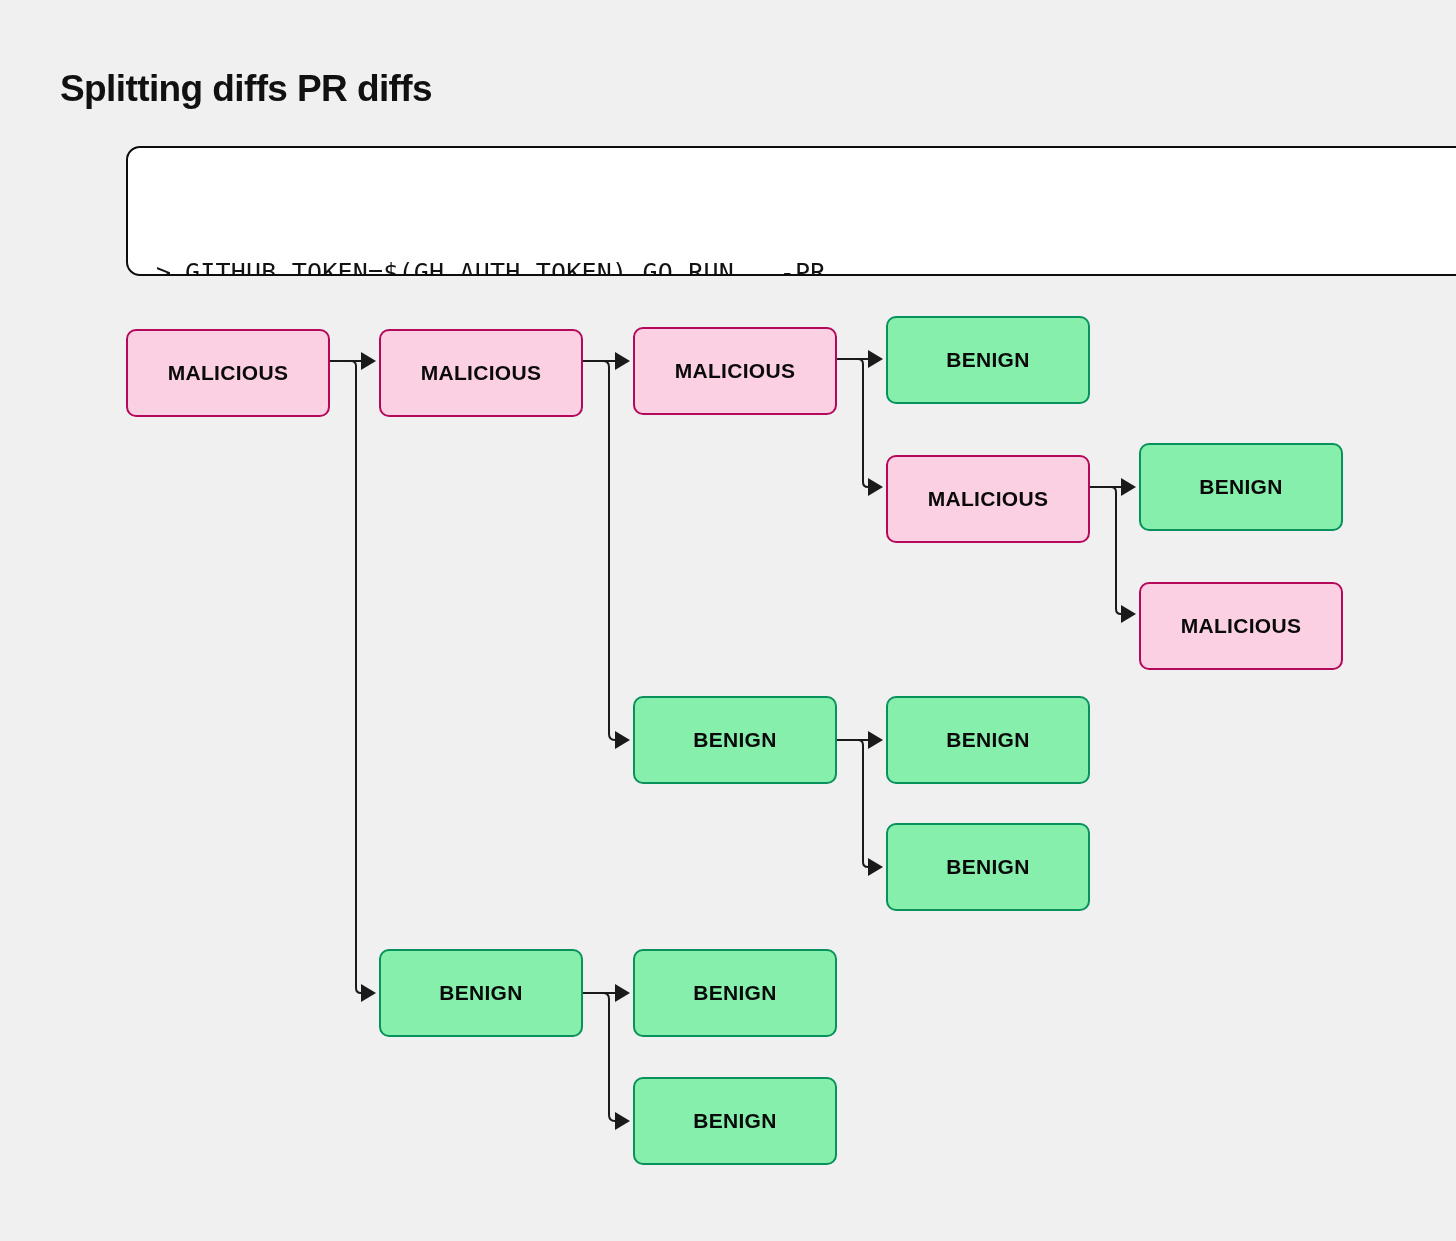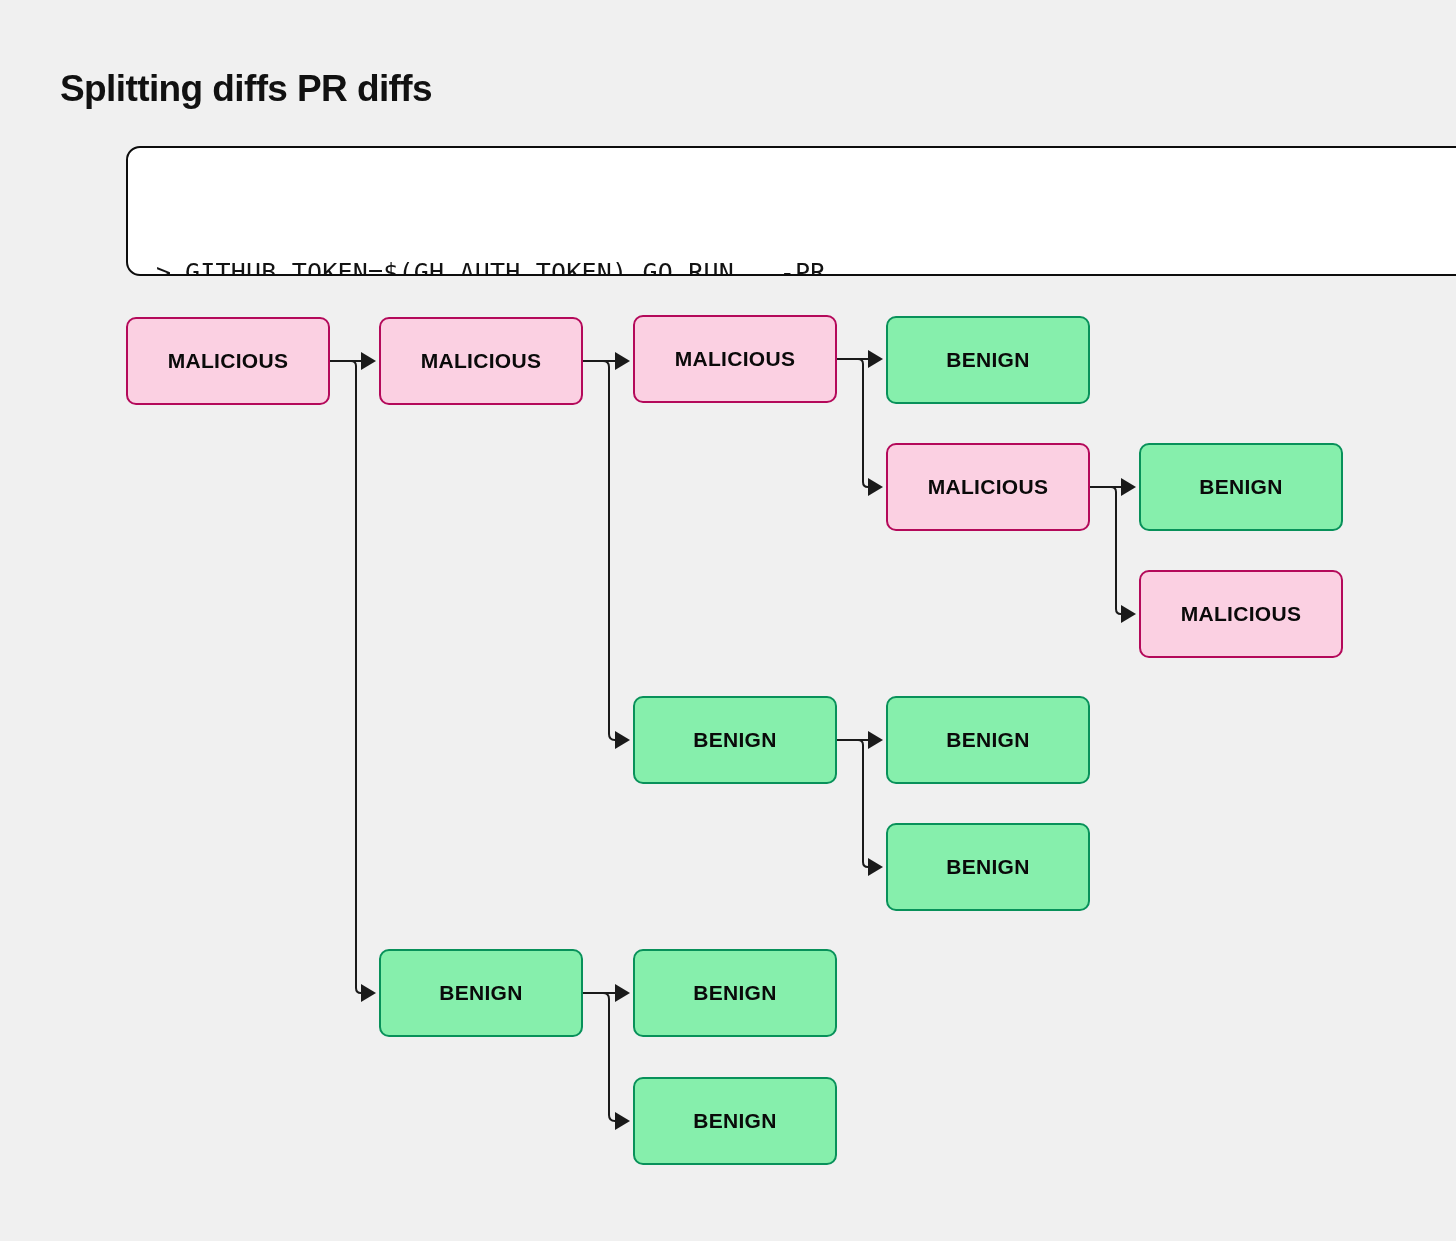--- a/index.html
+++ b/index.html
@@ -91,20 +91,21 @@
     font-family: "Liberation Sans", sans-serif;
     font-size: 21px;
     font-weight: bold;
     letter-spacing: 0.3px;
     color: #0a0a0a;
     text-align: center;
   }
   .node.malicious {
     background: #fbd0e2;
     border: 2px solid #b4095a;
+    margin-top: 12px;
   }
   .node.benign {
     background: #86efac;
     border: 2px solid #08915a;
   }
   .node-label {
     pointer-events: none;
   }
 </style>
 </head>

